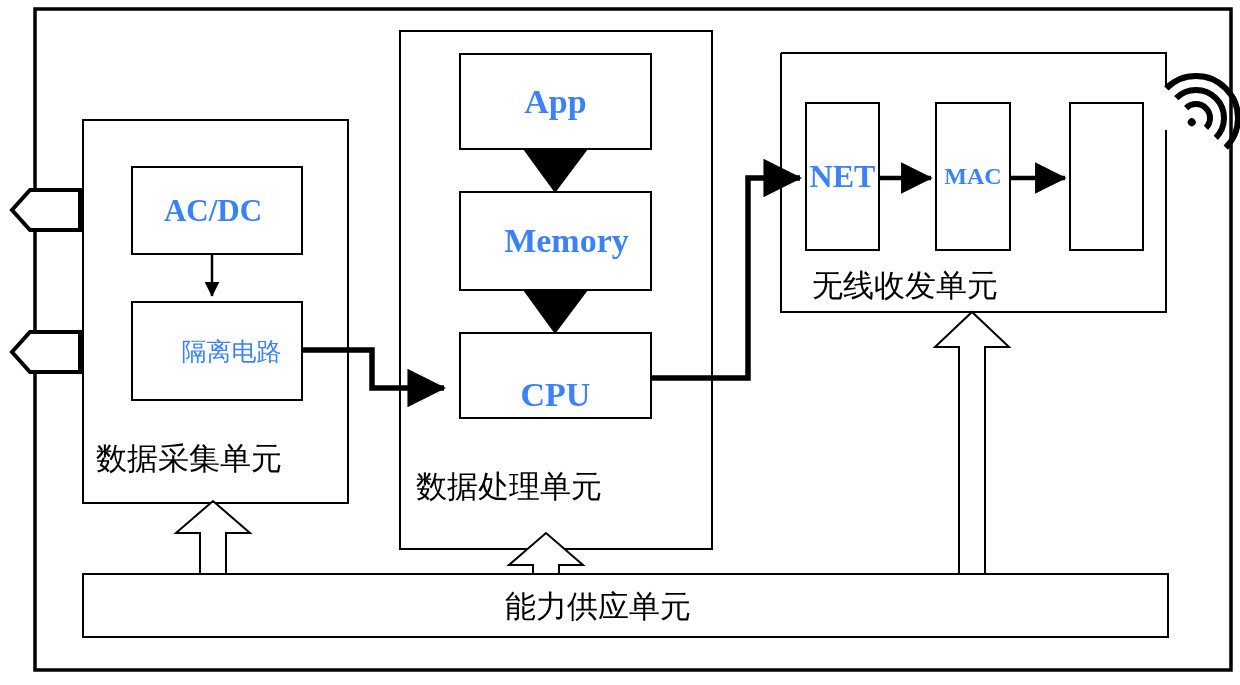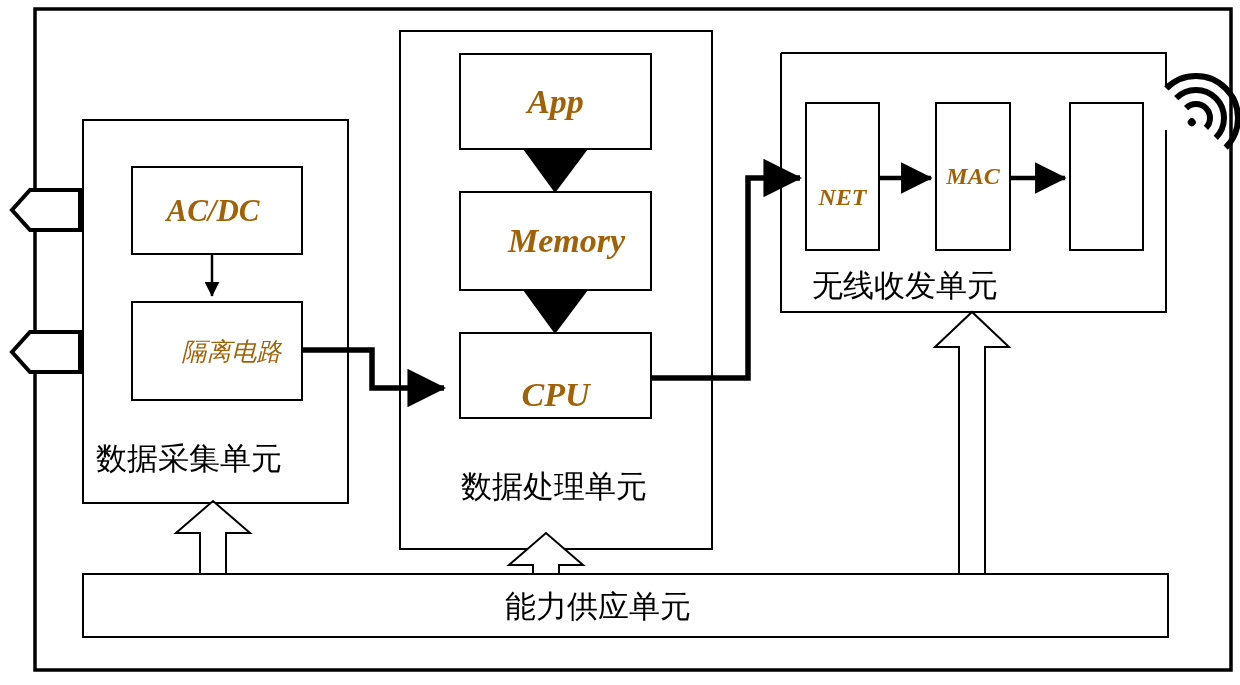--- a/index.html
+++ b/index.html
@@ -19,25 +19,24 @@
     position: absolute;
     left: 0;
     top: 0;
   }
   .box-label {
     position: absolute;
     display: flex;
     align-items: center;
     justify-content: center;
     text-align: center;
-    color: #a16207;
+    color: #3b82f6;
     font-weight: bold;
     pointer-events: none;
     white-space: nowrap;
-    font-style: italic;
   }
   .latin {
     font-family: "Liberation Serif", "DejaVu Serif", serif;
   }
   .cjk {
     font-family: "DejaVu Sans", "Liberation Sans", sans-serif;
     font-weight: normal;
   }
   .unit-label {
     position: absolute;
@@ -112,23 +111,23 @@
   <div class="box-label cjk" style="left:132px; top:302px; width:199px; height:98px; font-size:25px;">隔离电路</div>
 
   <div class="unit-label cjk" style="left:96px; top:438px; font-size:31px;">数据采集单元</div>
 
   <div class="box-label latin" style="left:460px; top:54px; width:191px; height:95px; font-size:34px;">App</div>
 
   <div class="box-label latin" style="left:460px; top:192px; width:191px; height:98px; font-size:34px;padding-left:11px;">Memory</div>
 
   <div class="box-label latin" style="left:460px; top:333px; width:191px; height:85px; font-size:34px;margin-top:19px;">CPU</div>
 
-  <div class="unit-label cjk" style="left:416px; top:466px; font-size:31px;margin-left:45px;">数据处理单元</div>
+  <div class="unit-label cjk" style="left:416px; top:466px; font-size:31px;">数据处理单元</div>
 
-  <div class="box-label latin" style="left:800px; top:103px; width:85px; height:147px; font-size:24px;margin-top:21px;">NET</div>
+  <div class="box-label latin" style="left:800px; top:103px; width:85px; height:147px; font-size:32px;">NET</div>
 
   <div class="box-label latin" style="left:930px; top:103px; width:86px; height:147px; font-size:24px;">MAC</div>
 
   <div class="box-label latin" style="left:1070px; top:103px; width:73px; height:147px; font-size:24px;"></div>
 
   <div class="unit-label cjk" style="left:812px; top:265px; font-size:31px;">无线收发单元</div>
 
   <div class="unit-label cjk" style="left:505px; top:586px; font-size:31px;">能力供应单元</div>
 
 </div>

